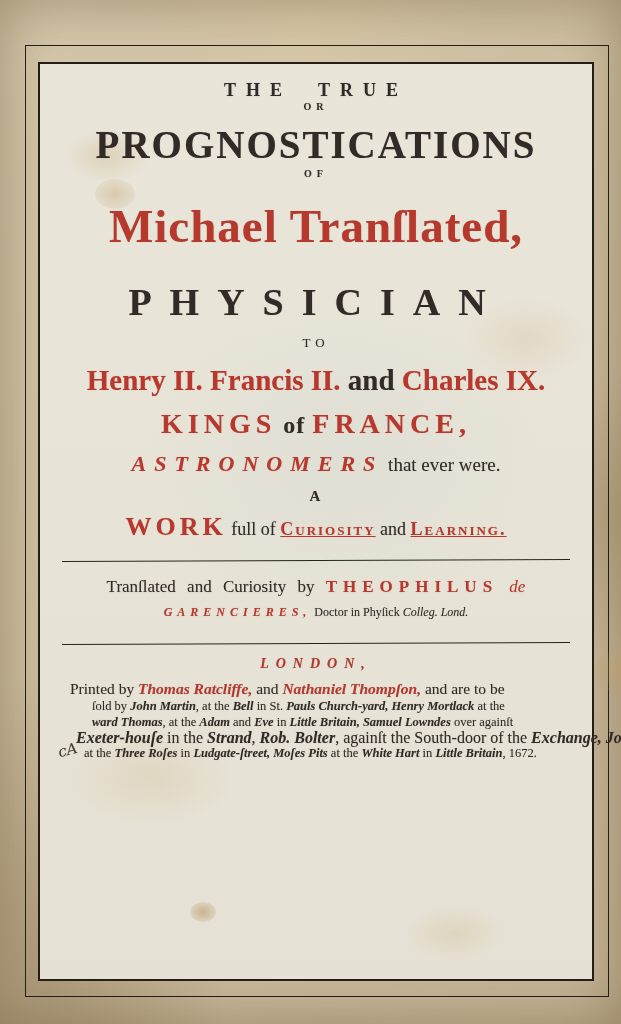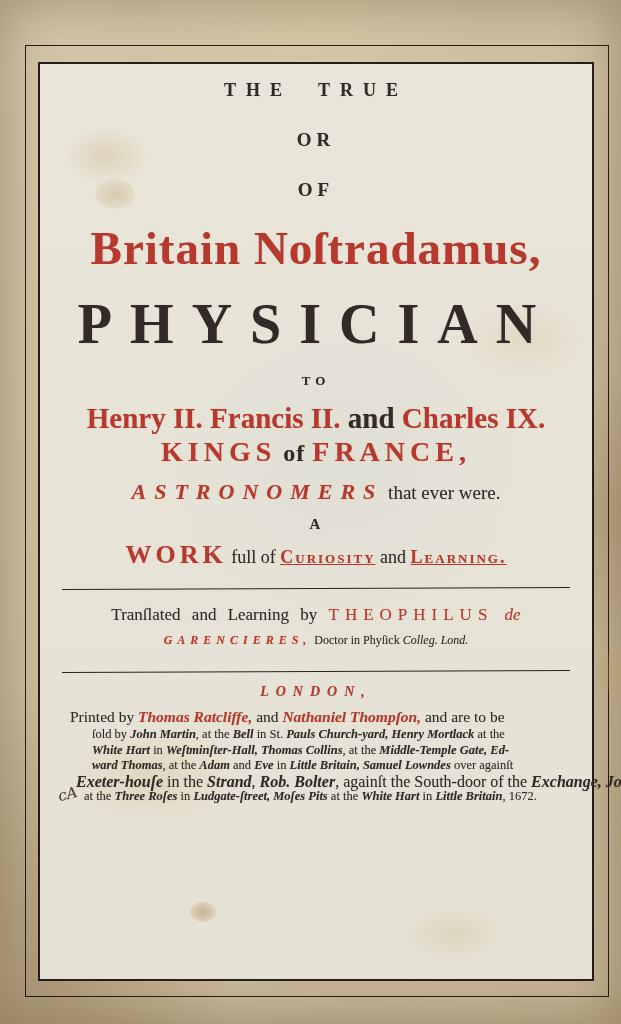--- a/index.html
+++ b/index.html
@@ -33,38 +33,38 @@
   .s3{left:555px;top:585px;width:50px;height:45px;background:radial-gradient(rgba(190,158,100,0.4),rgba(190,158,100,0));}
 
   
   .content{position:absolute;inset:0;padding:12px 20px 4px;text-align:center;
     color:#322a26;}
   .content>div{text-shadow:0 0 1px rgba(50,38,30,0.25);}
   .red{color:#b7392e;text-shadow:0 0 1px rgba(183,57,46,0.3);}
   .it{font-style:italic;}
   .kicker{margin-top:4px;font-size:18px;font-weight:bold;letter-spacing:10px;word-spacing:12px;}
   .main-title{margin-top:8px;font-size:54px;line-height:58px;font-weight:bold;letter-spacing:8px;}
-  .tiny-word{margin-top:28px;font-size:19px;font-weight:bold;letter-spacing:5px;font-family:Liberation Serif, serif;}
+  .tiny-word{margin-top:0;font-size:10px;font-weight:bold;letter-spacing:5px;font-family:Liberation Serif, serif;}
   .secondary-title{margin-top:10px;font-size:39px;line-height:46px;font-weight:bold;letter-spacing:2px;}
   .author-name{margin-top:20px;font-size:47px;line-height:54px;font-weight:bold;letter-spacing:1px;}
-  .author-role{margin-top:24px;font-size:56px;line-height:50px;font-weight:bold;letter-spacing:18px;text-align:center;}
-  .to-word{margin-top:24px;font-size:13px;font-weight:bold;letter-spacing:5px;}
+  .author-role{margin-top:24px;font-size:38px;line-height:50px;font-weight:bold;letter-spacing:18px;text-align:center;}
+  .to-word{margin-top:8px;font-size:13px;font-weight:normal;letter-spacing:5px;}
   .kings-line{margin-top:12px;font-size:29px;line-height:34px;font-weight:bold;}
-  .kings-title{font-size:28px;line-height:34px;font-weight:bold;letter-spacing:5px;}
+  .kings-title{margin-top:10px;font-size:28px;line-height:34px;font-weight:bold;letter-spacing:5px;}
   .kings-title .of{font-size:24px;letter-spacing:1px;font-weight:bold;}
   .best-line{margin-top:14px;font-size:17px;}
   .astron-line{margin-top:9px;font-size:19px;}
   .astron-line .astron{font-size:22px;font-weight:bold;font-style:italic;letter-spacing:8px;}
   .article-a{margin-top:11px;font-size:15px;font-weight:bold;letter-spacing:2px;}
   .work-line{margin-top:7px;font-size:18px;}
   .work-line .work{font-size:26px;font-weight:bold;letter-spacing:4px;}
   .smallcaps{font-variant:small-caps;letter-spacing:2px;font-weight:bold;text-decoration:underline;}
   .rule{height:0;border:none;border-top:1.5px solid #2a231d;margin:18px 2px 0;transform:rotate(-0.25deg);}
   .trans-line1{margin-top:14px;font-size:17px;line-height:24px;word-spacing:7px;}
-  .trans-line1 .name{letter-spacing:6px;font-weight:normal;}
+  .trans-line1 .name{letter-spacing:6px;font-weight:bold;}
   .trans-line2{font-size:12px;line-height:26px;}
   .trans-line2 .name{letter-spacing:5px;font-weight:bold;font-style:italic;}
   .city-line{margin-top:12px;font-size:14px;font-weight:bold;font-style:italic;letter-spacing:7px;}
   .imprint{margin-top:7px;text-align:left;padding:0 4px;white-space:nowrap;position:relative;}
   .imprint .l{font-size:12.5px;line-height:15.6px;margin-left:6px;}
   .imprint .l0{font-size:15.5px;line-height:20px;padding-left:0;}
   .imprint .l1,.imprint .l2,.imprint .l3{padding-left:22px;}
   .imprint .l4{padding-left:6px;font-size:16px;}
   .imprint .l5{padding-left:14px;}
   .seg-rm{color:#322a26;}
@@ -85,24 +85,25 @@
   <div class="stain s2"></div>
   <div class="stain s3"></div>
 
   <div class="content">
 
     <div class="kicker">THE TRUE</div>
 
 
     <div class="tiny-word">OR</div>
 
+    <div class="secondary-title">PROGNOSTICATIONS</div>
 
     <div class="tiny-word">OF</div>
 
-    <div class="author-name red">Britain Noſtradamus,</div>
+    <div class="author-name red">Michael Tranſlated,</div>
 
     <div class="author-role">PHYSICIAN</div>
 
     <div class="to-word">TO</div>
 
     <div class="kings-line">
       <span class="red">Henry II. Francis II.</span><span> and </span><span class="red">Charles IX.</span>
     </div>
 
     <div class="kings-title">
@@ -116,35 +117,34 @@
 
     <div class="article-a">A</div>
 
     <div class="work-line">
       <span class="work red">WORK</span><span> full of </span><span class="smallcaps red">Curiosity</span><span> and </span><span class="smallcaps red">Learning.</span>
     </div>
 
     <hr class="rule">
 
     <div class="trans-line1">
-      <span>Tranſlated and Learning by </span><span class="name red">THEOPHILUS</span><span class="red it"> de</span>
+      <span>Tranſlated and Curiosity by </span><span class="name red">THEOPHILUS</span><span class="red it"> de</span>
     </div>
 
     <div class="trans-line2">
       <span class="name red">GARENCIERES,</span><span> Doctor in Phyſick </span><span class="it">Colleg. Lond.</span>
     </div>
 
     <hr class="rule">
 
     <div class="city-line red">LONDON,</div>
 
     <div class="imprint">
       <div class="l l0"><span class="seg-rm">Printed by </span><span class="seg-redit">Thomas Ratcliffe,</span><span class="seg-rm"> and </span><span class="seg-redit">Nathaniel Thompſon,</span><span class="seg-rm"> and are to be</span></div>
       <div class="l l1"><span class="seg-rm">ſold by </span><span class="seg-it">John Martin</span><span class="seg-rm">, at the </span><span class="seg-it">Bell</span><span class="seg-rm"> in St. </span><span class="seg-it">Pauls Church-yard,</span><span class="seg-rm"> </span><span class="seg-it">Henry Mortlack</span><span class="seg-rm"> at the</span></div>
-      <div class="l l2"><span class="seg-it">White Hart</span><span class="seg-rm"> in </span><span class="seg-it">Weſtminſter-Hall,</span><span class="seg-rm"> </span><span class="seg-it">Thomas Collins</span><span class="seg-rm">, at the </span><span class="seg-it">Middle-Temple Gate,</span><span class="seg-rm"> </span><span class="seg-it">Ed-</span></div>
       <div class="l l3"><span class="seg-it">ward Thomas</span><span class="seg-rm">, at the </span><span class="seg-it">Adam</span><span class="seg-rm"> and </span><span class="seg-it">Eve</span><span class="seg-rm"> in </span><span class="seg-it">Little Britain,</span><span class="seg-rm"> </span><span class="seg-it">Samuel Lowndes</span><span class="seg-rm"> over againſt</span></div>
       <div class="l l4"><span class="seg-it">Exeter-houſe</span><span class="seg-rm"> in the </span><span class="seg-it">Strand</span><span class="seg-rm">, </span><span class="seg-it">Rob. Bolter</span><span class="seg-rm">, againſt the South-door of the </span><span class="seg-it">Exchange,</span><span class="seg-rm"> </span><span class="seg-it">Jon. Edwin,</span></div>
       <div class="l l5"><span class="seg-rm">at the </span><span class="seg-it">Three Roſes</span><span class="seg-rm"> in </span><span class="seg-it">Ludgate-ſtreet,</span><span class="seg-rm"> </span><span class="seg-it">Moſes Pits</span><span class="seg-rm"> at the </span><span class="seg-it">White Hart</span><span class="seg-rm"> in </span><span class="seg-it">Little Britain</span><span class="seg-rm">, 1672.</span></div>
       <span class="hand-mark">cA</span>
     </div>
 
   </div>
 </div>
 
 </body></html>

